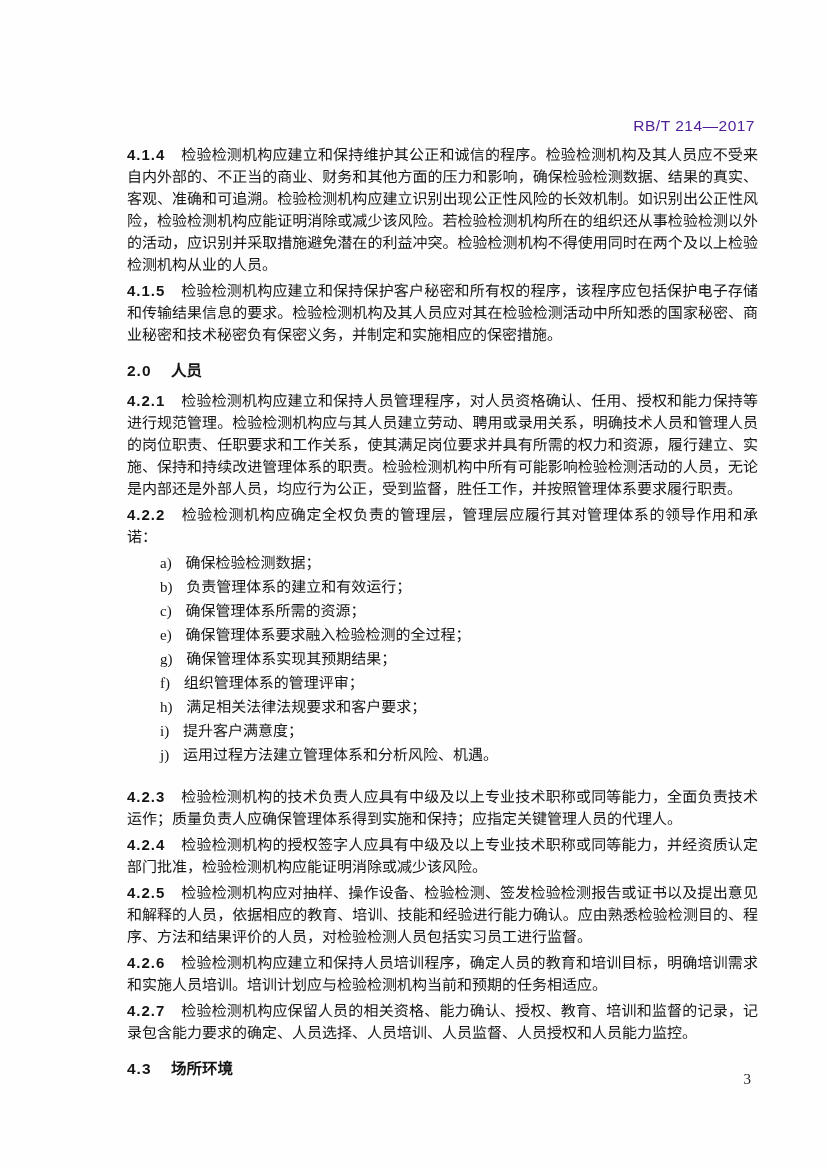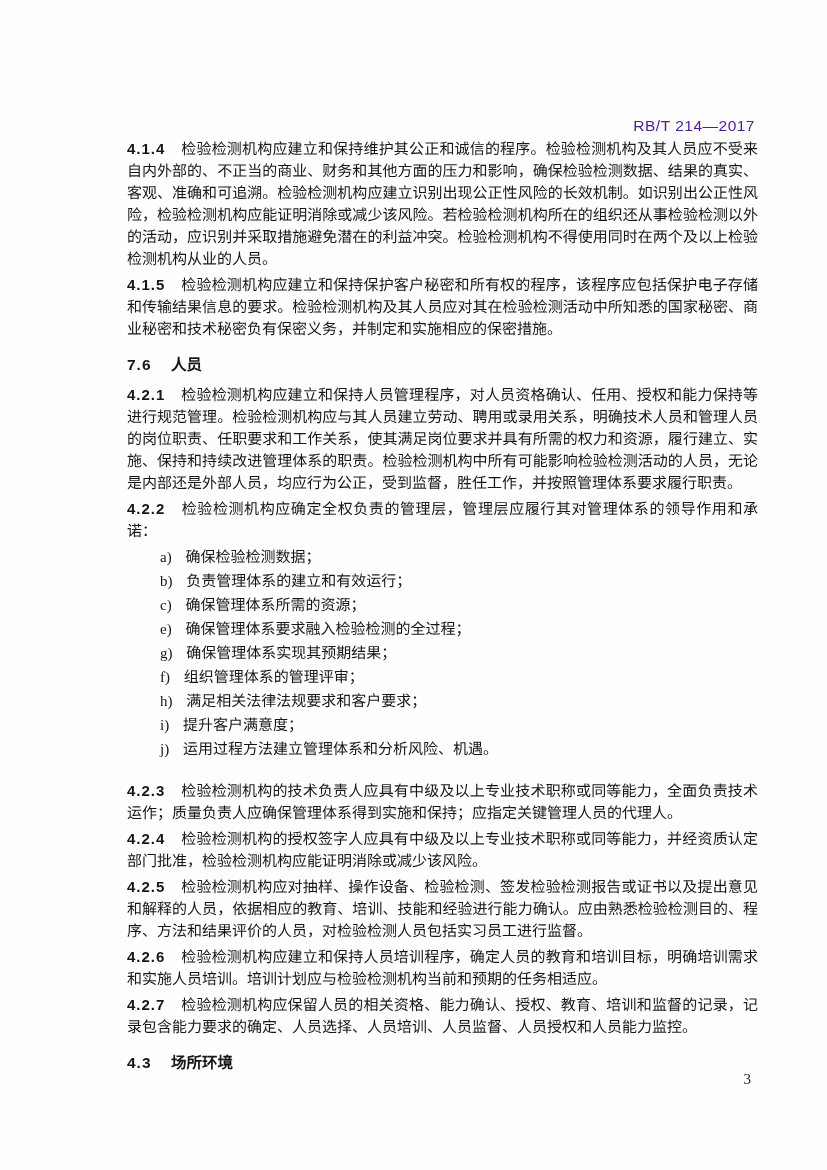--- a/index.html
+++ b/index.html
@@ -23,21 +23,21 @@
     right: 72px;
     font-family: "Liberation Sans", sans-serif;
     font-size: 15.5px;
     font-weight: 400;
     letter-spacing: 0.5px;
     color: #4c1d95;
     margin-top: 20px;
   }
   .content {
     position: absolute;
-    top: 138px;
+    top: 144px;
     left: 127px;
     width: 631px;
   }
   .para {
     margin: 0 0 4px 0;
     font-size: 15px;
     line-height: 22px;
     text-align: justify;
     text-justify: inter-ideograph;
   }
@@ -96,21 +96,21 @@
       <span class="clause-num">4.1.4</span>
       <span class="clause-text">检验检测机构应建立和保持维护其公正和诚信的程序。检验检测机构及其人员应不受来自内外部的、不正当的商业、财务和其他方面的压力和影响，确保检验检测数据、结果的真实、客观、准确和可追溯。检验检测机构应建立识别出现公正性风险的长效机制。如识别出公正性风险，检验检测机构应能证明消除或减少该风险。若检验检测机构所在的组织还从事检验检测以外的活动，应识别并采取措施避免潜在的利益冲突。检验检测机构不得使用同时在两个及以上检验检测机构从业的人员。</span>
     </p>
 
     <p class="para">
       <span class="clause-num">4.1.5</span>
       <span class="clause-text">检验检测机构应建立和保持保护客户秘密和所有权的程序，该程序应包括保护电子存储和传输结果信息的要求。检验检测机构及其人员应对其在检验检测活动中所知悉的国家秘密、商业秘密和技术秘密负有保密义务，并制定和实施相应的保密措施。</span>
     </p>
 
     <h3 class="heading">
-      <span class="h-num">7.6</span>
+      <span class="h-num">2.0</span>
       <span class="h-title">人员</span>
     </h3>
 
     <p class="para">
       <span class="clause-num">4.2.1</span>
       <span class="clause-text">检验检测机构应建立和保持人员管理程序，对人员资格确认、任用、授权和能力保持等进行规范管理。检验检测机构应与其人员建立劳动、聘用或录用关系，明确技术人员和管理人员的岗位职责、任职要求和工作关系，使其满足岗位要求并具有所需的权力和资源，履行建立、实施、保持和持续改进管理体系的职责。检验检测机构中所有可能影响检验检测活动的人员，无论是内部还是外部人员，均应行为公正，受到监督，胜任工作，并按照管理体系要求履行职责。</span>
     </p>
 
     <p class="para">
       <span class="clause-num">4.2.2</span>

